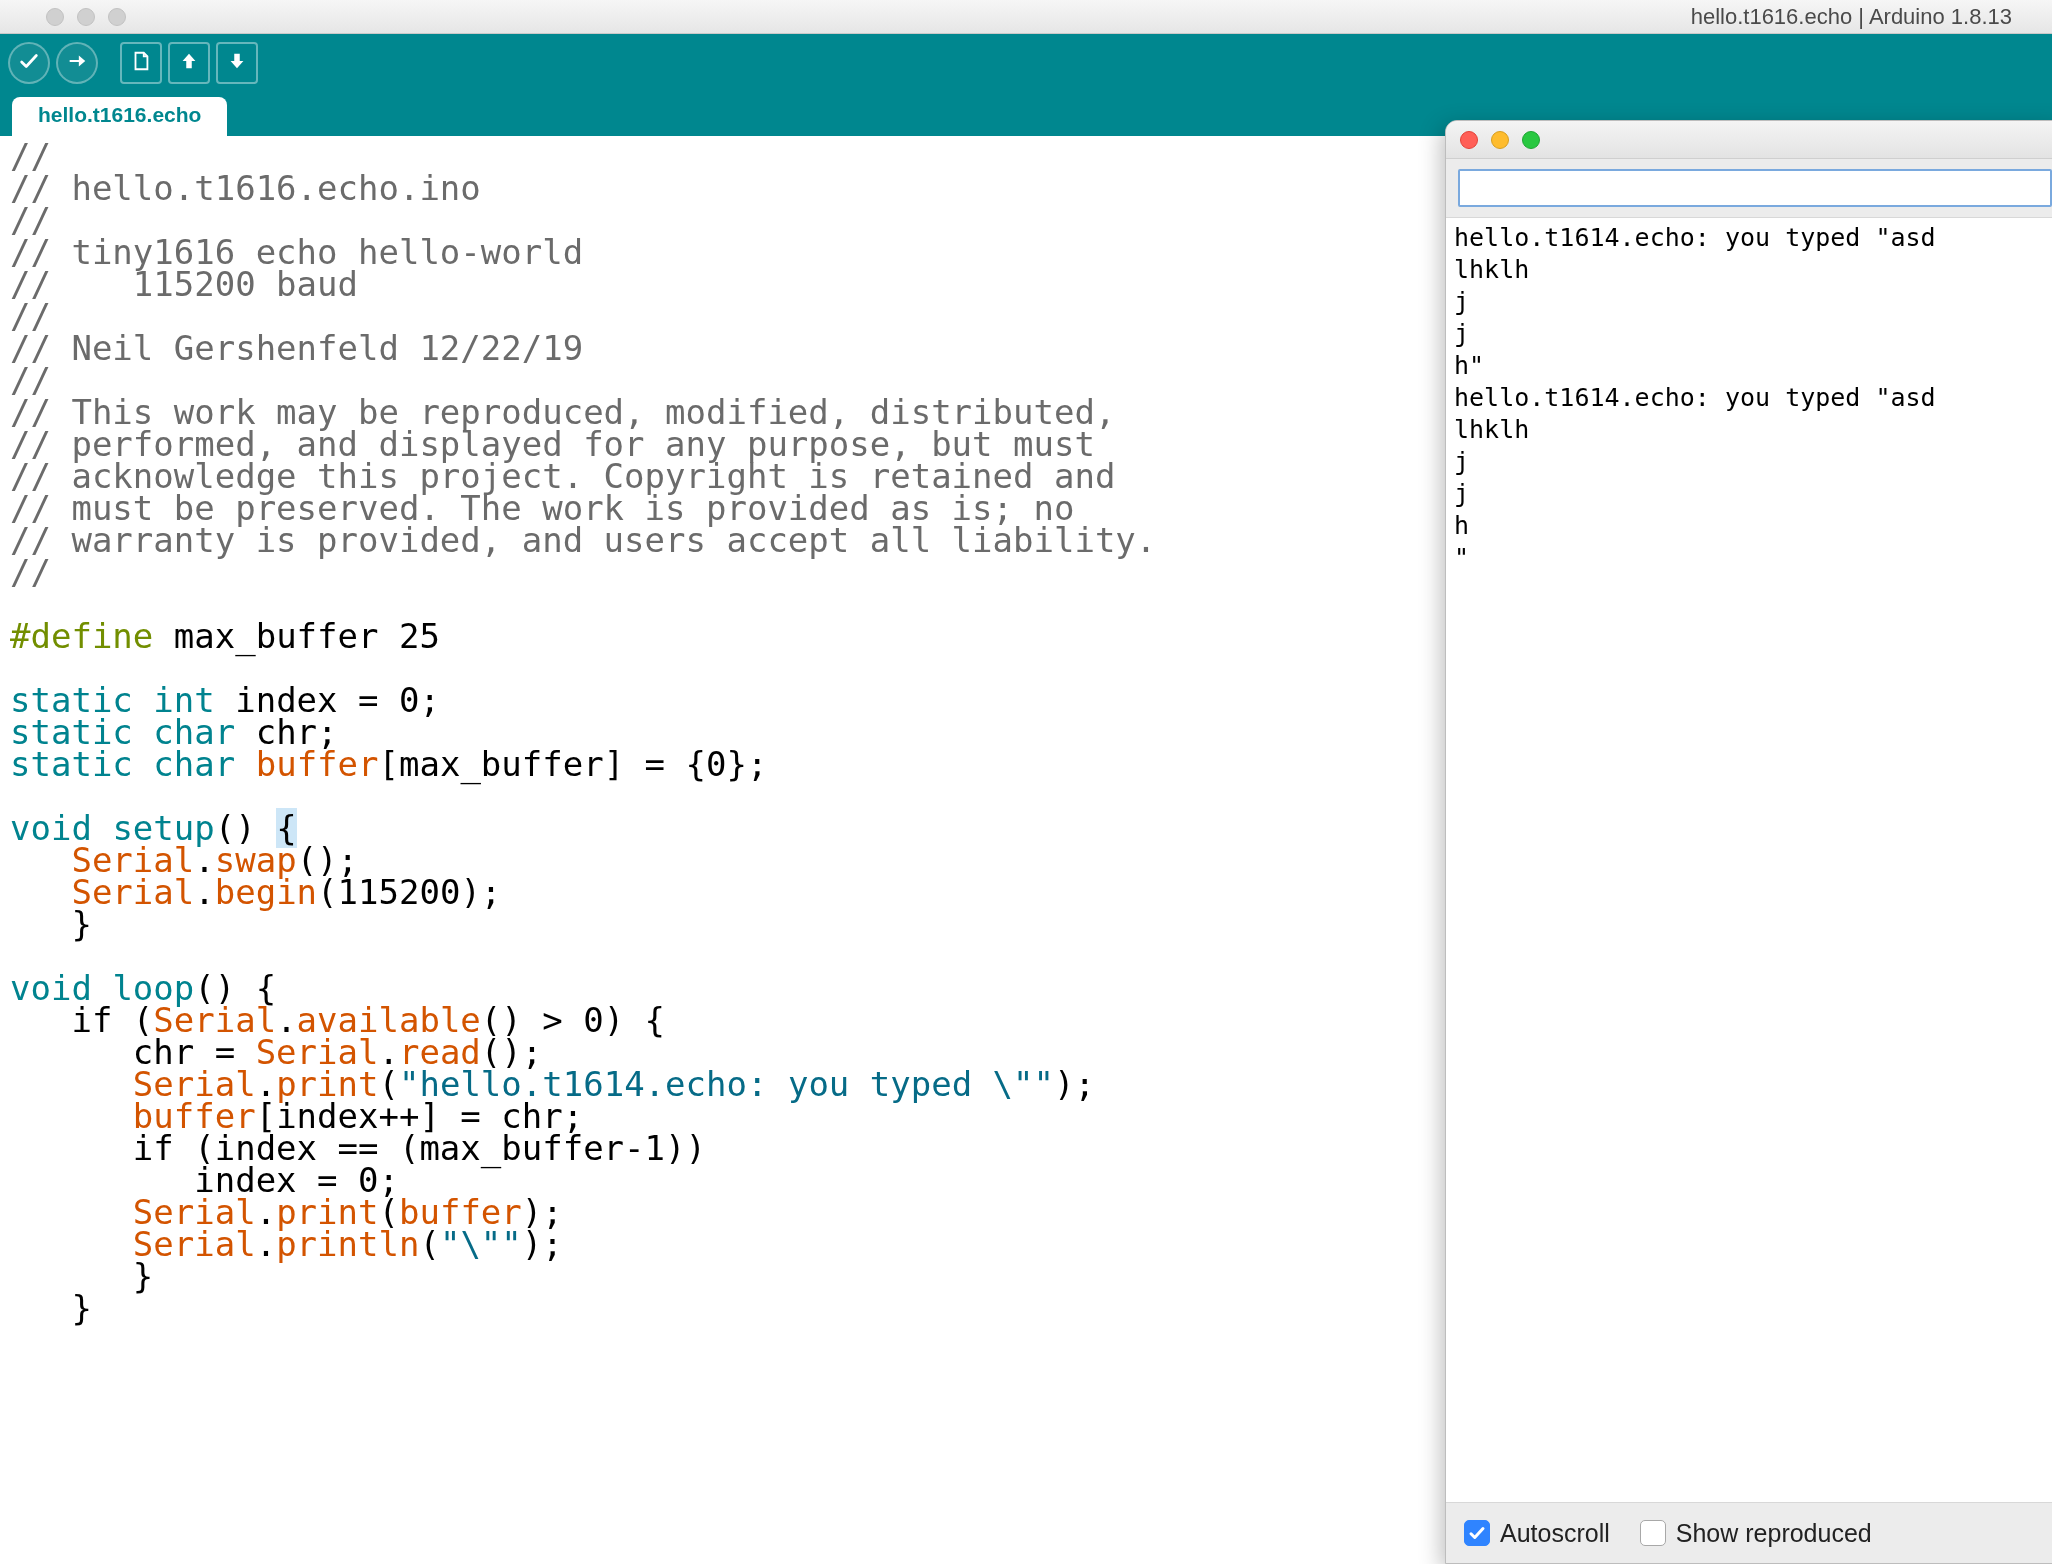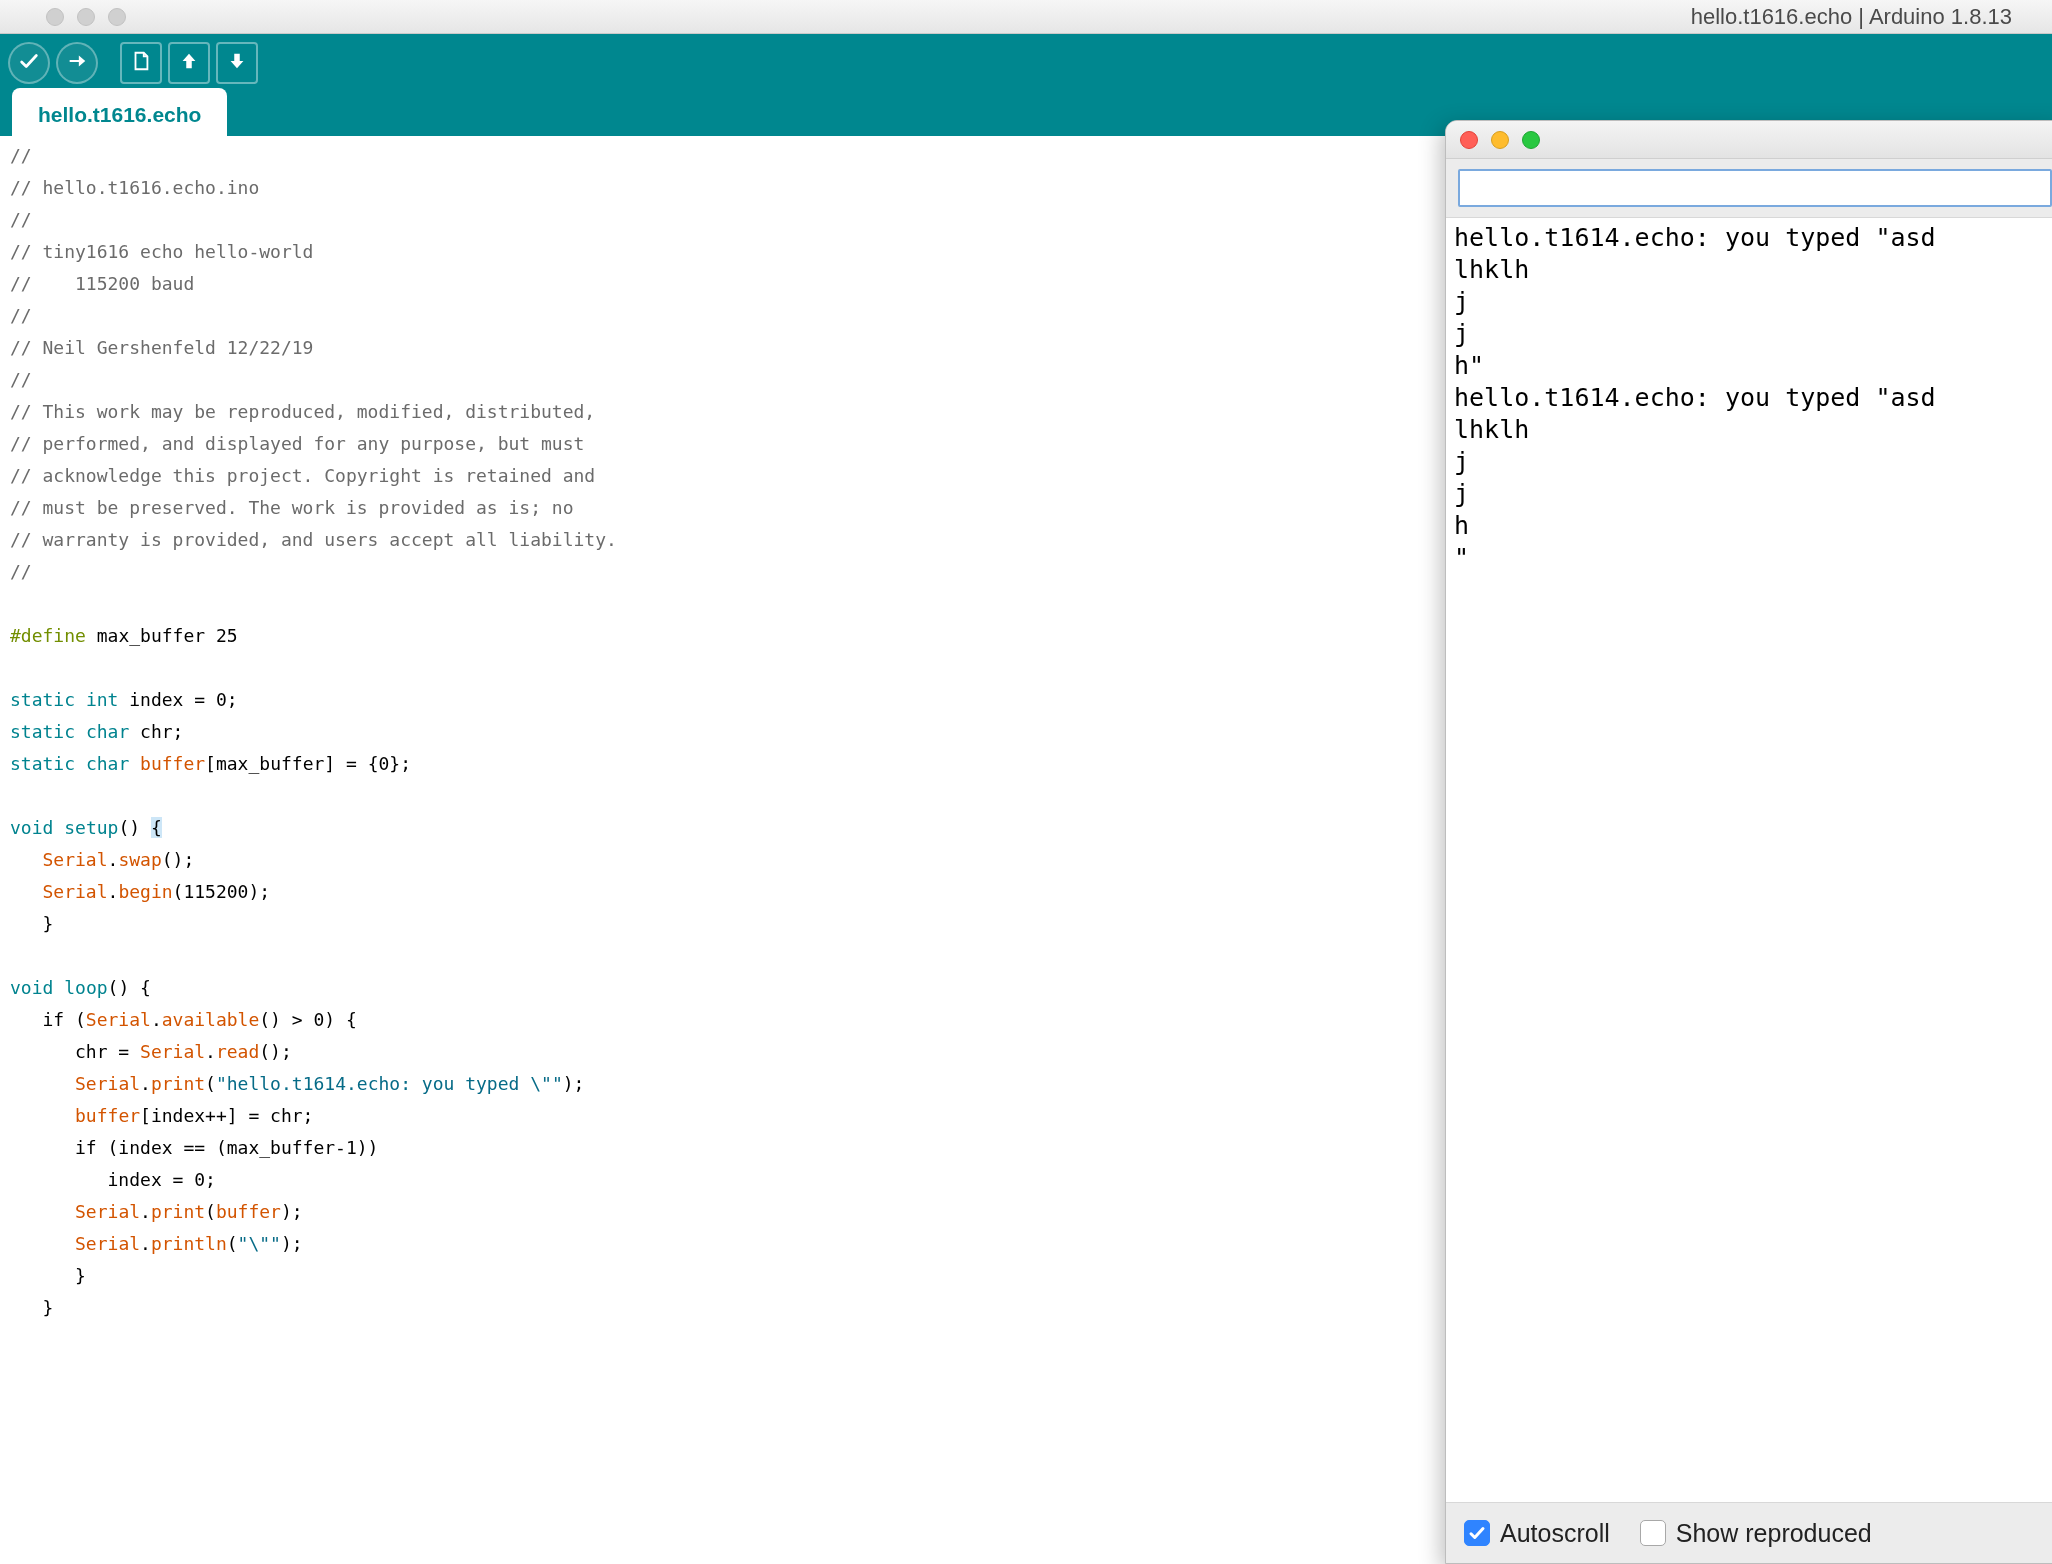--- a/index.html
+++ b/index.html
@@ -71,34 +71,34 @@
     height: 44px;
     background: #00878f;
     display: flex;
     align-items: flex-end;
     padding-left: 12px;
   }
   .tab {
     background: #ffffff;
     border-top-left-radius: 8px;
     border-top-right-radius: 8px;
-    padding: 15px 26px 9px 26px;
+    padding: 6px 26px 9px 26px;
     font-size: 21px;
     font-weight: 600;
     color: #00878f;
     cursor: pointer;
   }
 
   
   .editor {
     background: #ffffff;
     height: calc(1564px - 34px - 58px - 44px);
     padding: 4px 10px;
     font-family: Menlo, Monaco, Consolas, monospace;
-    font-size: 18px;
+    font-size: 34px;
     line-height: 32px;
     white-space: pre;
     color: #000;
     overflow: hidden;
   }
   .c-comment   { color: #6b6b6b; }
   .c-preproc   { color: #728e00; }
   .c-keyword   { color: #00838f; }
   .c-orange    { color: #d35400; }
   .c-string    { color: #066b87; }

